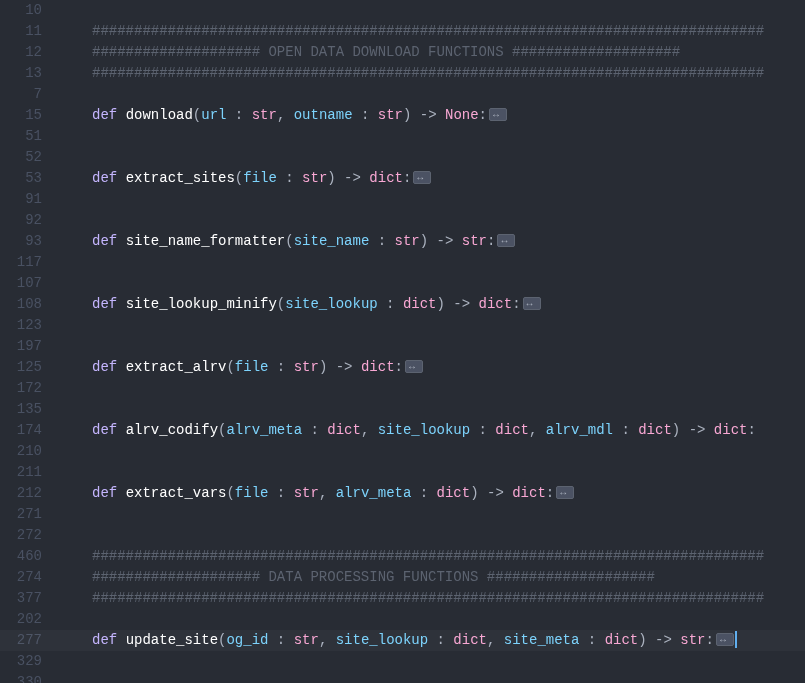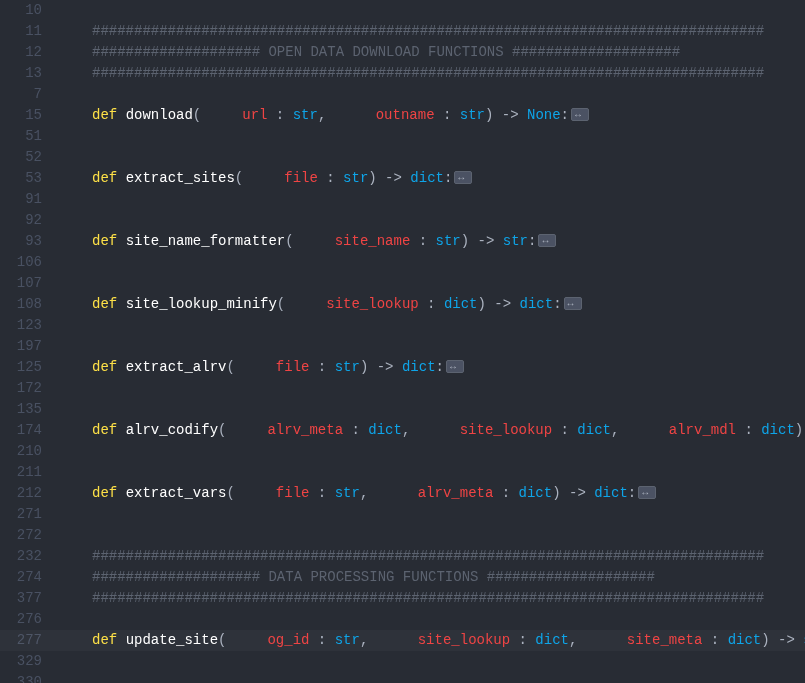--- a/index.html
+++ b/index.html
@@ -43,24 +43,24 @@
   }
   .line.hl::before {
     content: '';
     position: absolute;
     left: -60px;
     top: 0;
     width: 60px;
     height: 21px;
     background: rgba(255,255,255,0.03);
   }
-  .kw { color: #fde047; }
+  .kw { color: #c4b5fd; }
   .fn { color: #ffffff; }
-  .pr { color: #ef4444; margin-left: 41px; }
-  .ty { color: #0ea5e9; }
+  .pr { color: #7dd3fc; }
+  .ty { color: #f9a8d4; }
   .op { color: #abb2bf; }
   .pn { color: #abb2bf; }
   .cm { color: #5c6370; font-style: normal; }
   .fold {
     display: inline-block;
     width: 18px;
     height: 13px;
     background: #4b5263;
     border: 1px solid #5c6370;
     border-radius: 2px;
@@ -99,36 +99,36 @@
       <div class="ln">12</div>
       <div class="ln">13</div>
       <div class="ln">7</div>
       <div class="ln">15</div>
       <div class="ln">51</div>
       <div class="ln">52</div>
       <div class="ln">53</div>
       <div class="ln">91</div>
       <div class="ln">92</div>
       <div class="ln">93</div>
-      <div class="ln">106</div>
+      <div class="ln">117</div>
       <div class="ln">107</div>
       <div class="ln">108</div>
       <div class="ln">123</div>
       <div class="ln">197</div>
       <div class="ln">125</div>
       <div class="ln">172</div>
       <div class="ln">135</div>
       <div class="ln">174</div>
       <div class="ln">210</div>
       <div class="ln">211</div>
       <div class="ln">212</div>
       <div class="ln">271</div>
       <div class="ln">272</div>
-      <div class="ln">232</div>
+      <div class="ln">460</div>
       <div class="ln">274</div>
       <div class="ln">377</div>
-      <div class="ln">276</div>
+      <div class="ln">202</div>
       <div class="ln">277</div>
       <div class="ln">329</div>
       <div class="ln">330</div>
     </div>
   <div class="code"><div class="line"></div><div class="line"><span class="indent"></span><span class="cm">################################################################################</span></div><div class="line"><span class="indent"></span><span class="cm">#################### OPEN DATA DOWNLOAD FUNCTIONS ####################</span></div><div class="line"><span class="indent"></span><span class="cm">################################################################################</span></div><div class="line"></div><div class="line"><span class="indent"></span><span class="kw">def</span> <span class="fn">download</span><span class="pn">(</span><span class="pr">url</span><span class="pn"> : </span><span class="ty">str</span><span class="pn">, </span><span class="pr">outname</span><span class="pn"> : </span><span class="ty">str</span><span class="pn">) </span><span class="op">-&gt;</span><span class="pn"> </span><span class="ty">None</span><span class="pn">:</span><span class="fold"></span></div><div class="line"></div><div class="line"></div><div class="line"><span class="indent"></span><span class="kw">def</span> <span class="fn">extract_sites</span><span class="pn">(</span><span class="pr">file</span><span class="pn"> : </span><span class="ty">str</span><span class="pn">) </span><span class="op">-&gt;</span><span class="pn"> </span><span class="ty">dict</span><span class="pn">:</span><span class="fold"></span></div><div class="line"></div><div class="line"></div><div class="line"><span class="indent"></span><span class="kw">def</span> <span class="fn">site_name_formatter</span><span class="pn">(</span><span class="pr">site_name</span><span class="pn"> : </span><span class="ty">str</span><span class="pn">) </span><span class="op">-&gt;</span><span class="pn"> </span><span class="ty">str</span><span class="pn">:</span><span class="fold"></span></div><div class="line"></div><div class="line"></div><div class="line"><span class="indent"></span><span class="kw">def</span> <span class="fn">site_lookup_minify</span><span class="pn">(</span><span class="pr">site_lookup</span><span class="pn"> : </span><span class="ty">dict</span><span class="pn">) </span><span class="op">-&gt;</span><span class="pn"> </span><span class="ty">dict</span><span class="pn">:</span><span class="fold"></span></div><div class="line"></div><div class="line"></div><div class="line"><span class="indent"></span><span class="kw">def</span> <span class="fn">extract_alrv</span><span class="pn">(</span><span class="pr">file</span><span class="pn"> : </span><span class="ty">str</span><span class="pn">) </span><span class="op">-&gt;</span><span class="pn"> </span><span class="ty">dict</span><span class="pn">:</span><span class="fold"></span></div><div class="line"></div><div class="line"></div><div class="line"><span class="indent"></span><span class="kw">def</span> <span class="fn">alrv_codify</span><span class="pn">(</span><span class="pr">alrv_meta</span><span class="pn"> : </span><span class="ty">dict</span><span class="pn">, </span><span class="pr">site_lookup</span><span class="pn"> : </span><span class="ty">dict</span><span class="pn">, </span><span class="pr">alrv_mdl</span><span class="pn"> : </span><span class="ty">dict</span><span class="pn">) </span><span class="op">-&gt;</span><span class="pn"> </span><span class="ty">dict</span><span class="pn">:</span></div><div class="line"></div><div class="line"></div><div class="line"><span class="indent"></span><span class="kw">def</span> <span class="fn">extract_vars</span><span class="pn">(</span><span class="pr">file</span><span class="pn"> : </span><span class="ty">str</span><span class="pn">, </span><span class="pr">alrv_meta</span><span class="pn"> : </span><span class="ty">dict</span><span class="pn">) </span><span class="op">-&gt;</span><span class="pn"> </span><span class="ty">dict</span><span class="pn">:</span><span class="fold"></span></div><div class="line"></div><div class="line"></div><div class="line"><span class="indent"></span><span class="cm">################################################################################</span></div><div class="line"><span class="indent"></span><span class="cm">#################### DATA PROCESSING FUNCTIONS ####################</span></div><div class="line"><span class="indent"></span><span class="cm">################################################################################</span></div><div class="line"></div><div class="line hl"><span class="indent"></span><span class="kw">def</span> <span class="fn">update_site</span><span class="pn">(</span><span class="pr">og_id</span><span class="pn"> : </span><span class="ty">str</span><span class="pn">, </span><span class="pr">site_lookup</span><span class="pn"> : </span><span class="ty">dict</span><span class="pn">, </span><span class="pr">site_meta</span><span class="pn"> : </span><span class="ty">dict</span><span class="pn">) </span><span class="op">-&gt;</span><span class="pn"> </span><span class="ty">str</span><span class="pn">:</span><span class="fold"></span><span class="cursor"></span></div><div class="line"></div><div class="line"></div></div>
 </div>
 
 </body></html>

